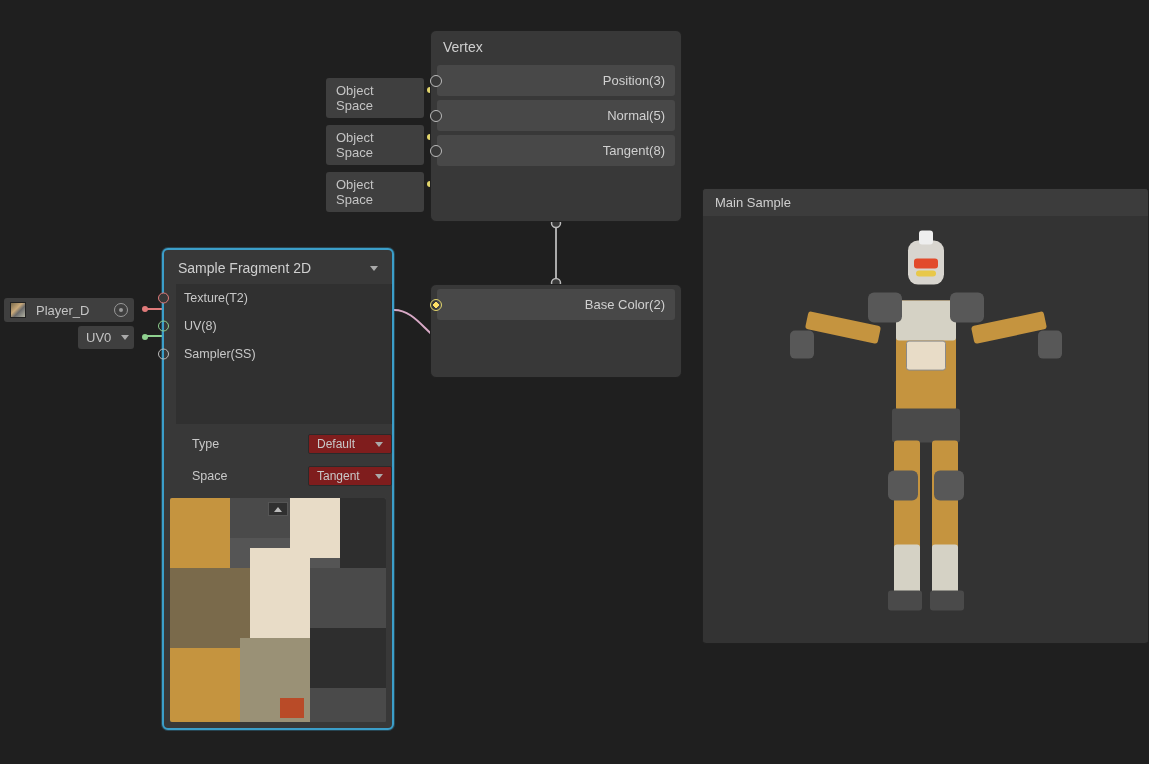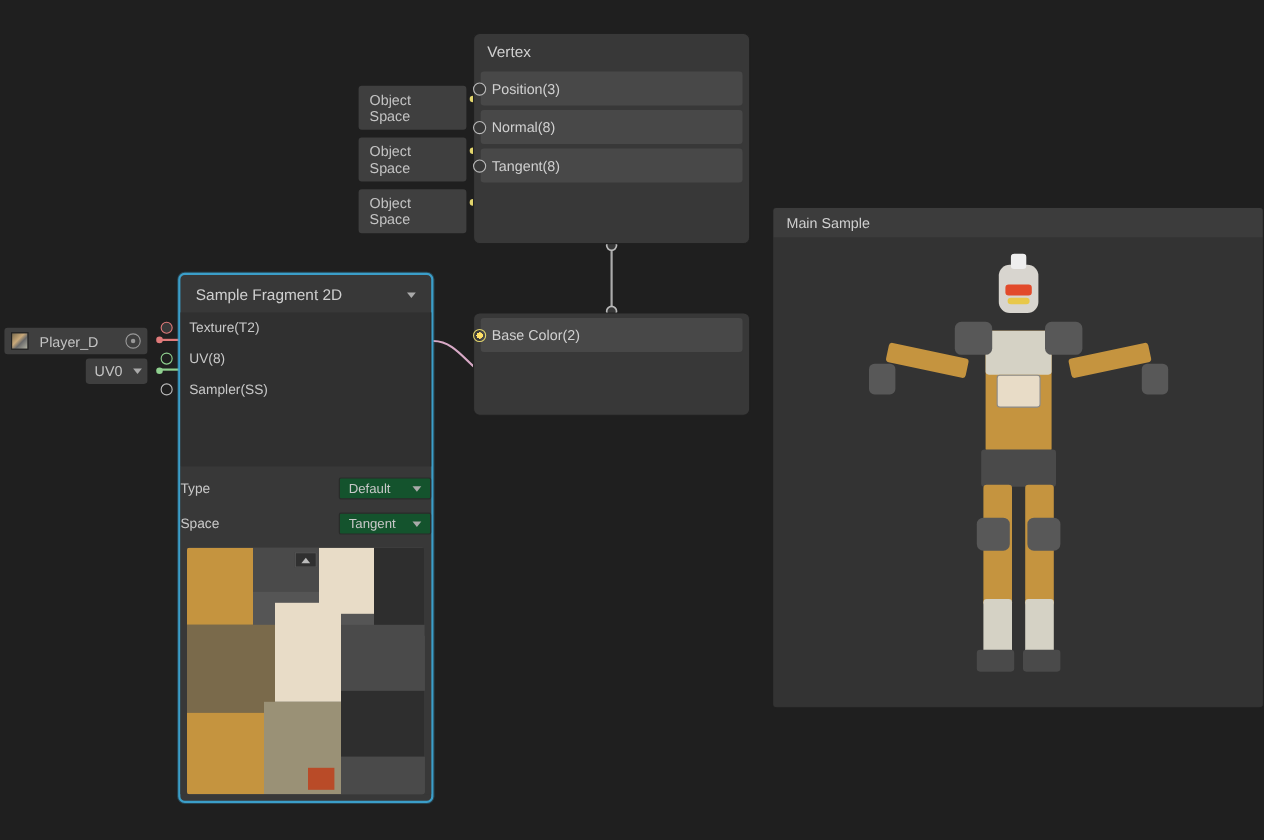--- a/index.html
+++ b/index.html
@@ -8,21 +8,21 @@
 
 
 .pill { position:absolute; background:#3f3f3f; border-radius:3px; padding:5px 10px; display:flex; align-items:center; gap:6px; color:#c4c4c4; }
 .asset-thumb { width:16px; height:16px; background:linear-gradient(135deg,#7a6a4b 0%,#c9a97a 40%,#6a6a6a 60%,#b3b3a3 100%); border:1px solid #222; margin-right:4px;}
 .dropdown-caret { width:0; height:0; border-left:4px solid transparent; border-right:4px solid transparent; border-top:5px solid #aaa; margin-left:4px; display:inline-block;}
 
 
 .node { position:absolute; background:#383838; border:1px solid #202020; border-radius:6px; }
 .node.selected { border:2px solid #3b9ec9; background:#383838; box-shadow:0 0 0 1px rgba(59,158,201,0.3);}
 .node-header { padding:8px 12px 6px 12px; color:#cfcfcf; font-size:14px; display:flex; align-items:center; justify-content:space-between;}
-.slot-box { background:#484848; border-radius:3px; padding:8px 10px; margin:4px 6px; color:#d0d0d0; font-size:13px; position:relative;}
+.slot-box { background:#484848; border-radius:3px; padding:8px 10px; margin:4px 6px; color:#d0d0d0; font-size:13px; position:relative;text-align:right;}
 .port { width:12px; height:12px; border-radius:50%; border:1.5px solid #bbb; background:#383838; position:absolute; top:50%; transform:translateY(-50%);}
 .port.filled { background:#c8c8c8; border-color:#c8c8c8;}
 .port.left { left:-7px; }
 
 
 .st-body { display:flex; }
 .st-col { flex:1; background:#303030; }
 .st-col.right { text-align:right; }
 .st-row { height:28px; display:flex; align-items:center; padding:0 8px; font-size:12.5px; color:#c8c8c8; position:relative;}
 .st-row.right { justify-content:flex-end; }
@@ -30,22 +30,22 @@
 .in-port { left:-18px; }
 .out-port-abs { right:-18px; }
 .out-port-abs.pink { border-color:#e8a0c8; }
 .out-port-abs.red { border-color:#e07a7a; }
 .out-port-abs.green { border-color:#8fd08f; }
 .out-port-abs.blue { border-color:#8aa8e8; }
 .out-port-abs.grey { border-color:#bbb; }
 .in-port.red { border-color:#e07a7a; background:#383838;}
 .in-port.green { border-color:#8fd08f; }
 .in-port.grey { border-color:#bbb; }
-.prop-row { display:flex; align-items:center; padding:6px 0; font-size:12.5px; color:#c8c8c8;}
-.prop-row .dd { margin-left:auto; background:#14532d; border:1px solid #2a2a2a; border-radius:2px; padding:2px 8px; font-size:12px; display:flex; align-items:center; gap:6px; min-width:84px; justify-content:space-between;}
+.prop-row { display:flex; align-items:center; padding:6px 0; font-size:12.5px; color:#c8c8c8;margin-left:28px;}
+.prop-row .dd { margin-left:auto; background:#7f1d1d; border:1px solid #2a2a2a; border-radius:2px; padding:2px 8px; font-size:12px; display:flex; align-items:center; gap:6px; min-width:84px; justify-content:space-between;}
 .preview-img { margin:6px; border-radius:2px; background:#555; height:224px; position:relative; overflow:hidden;}
 .chevron-up { position:absolute; top:4px; left:50%; transform:translateX(-50%); width:20px; height:14px; background:#303030; border:1px solid #555; display:flex; align-items:center; justify-content:center;}
 .chevron-up::after{content:""; width:0; height:0; border-left:4px solid transparent; border-right:4px solid transparent; border-bottom:5px solid #bbb;}
 
 
 .main-preview { position:absolute; background:#333333; border:1px solid #202020; border-radius:4px; overflow:hidden;}
 .main-preview .mp-header { padding:6px 12px; color:#cfcfcf; font-size:13px; background:#3c3c3c;}
 .main-preview .mp-body { flex:1; background:#333; position:relative; }
 
 
@@ -103,21 +103,21 @@
   <div class="node" style="left:430px; top:30px; width:252px; height:192px;">
     <div class="node-header">
       <span>Vertex</span>
     </div>
     <div class="slot-box">
       <span class="port left"></span>
       <span>Position(3)</span>
     </div>
     <div class="slot-box">
       <span class="port left"></span>
-      <span>Normal(8)</span>
+      <span>Normal(5)</span>
     </div>
     <div class="slot-box">
       <span class="port left"></span>
       <span>Tangent(8)</span>
     </div>
   </div>
 
   <div class="node" style="left:430px; top:284px; width:252px; height:94px;">
     <div class="slot-box">
       <span class="port left filled" style="background:radial-gradient(circle,#ffe066 40%,transparent 41%); border-color:#e2d56c;"></span>
@@ -138,21 +138,21 @@
     <span>UV0</span>
     <span class="dropdown-caret"></span>
   </div>
   <div class="stub col-g" style="left:142px; top:334px;"></div>
 
   <div class="node selected" style="left:162px; top:248px; width:232px;">
     <div class="node-header" style="padding:10px 14px 8px 14px;">
       <span>Sample Fragment 2D</span>
       <span style="width:0;height:0;border-left:4px solid transparent;border-right:4px solid transparent;border-top:5px solid #aaa;"></span>
     </div>
-    <div class="st-body" style="position:relative;">
+    <div class="st-body" style="position:relative;margin-left:12px;">
       <div class="st-col" style="border-right:1px solid #2a2a2a;">
         <div class="st-row">
           <span class="in-port red"></span>
           <span>Texture(T2)</span>
         </div>
         <div class="st-row">
           <span class="in-port green"></span>
           <span>UV(8)</span>
         </div>
         <div class="st-row">

